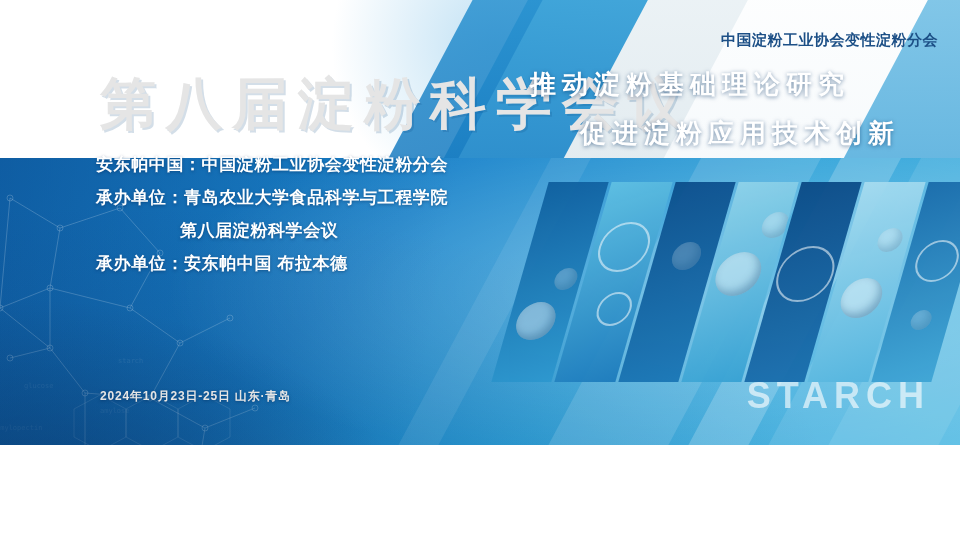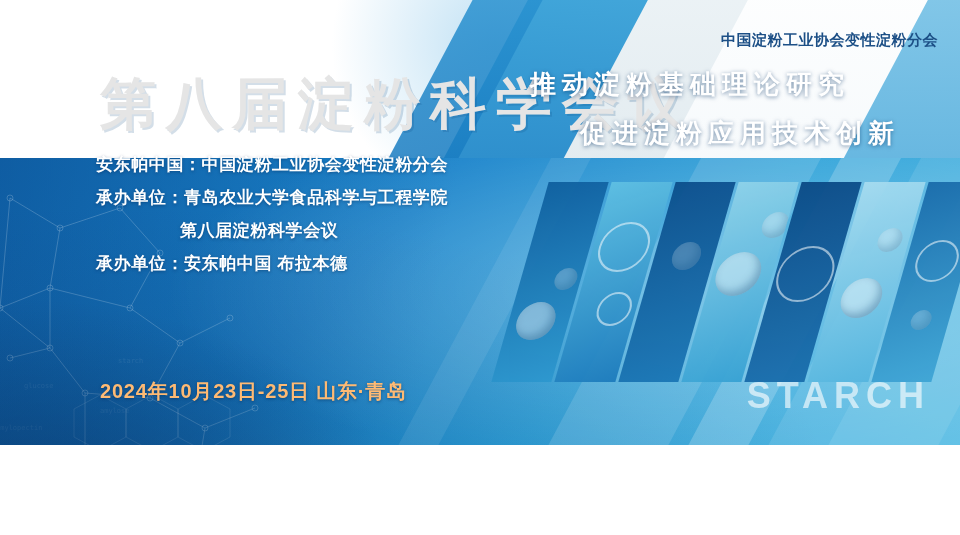--- a/index.html
+++ b/index.html
@@ -137,21 +137,21 @@
     font-weight:700;
     letter-spacing:.6px;
     z-index:9;
     text-shadow:0 1px 3px rgba(0,40,85,.5);
     white-space:nowrap;
   }
   .orgs .indent{padding-left:84px;display:block;}
   
   .datel{
     position:absolute;left:100px;bottom:40px;
-    color:#fdba74;font-size:20px;font-weight:700;letter-spacing:.8px;
+    color:#e5e5e5;font-size:12px;font-weight:700;letter-spacing:.8px;
     z-index:9;
     text-shadow:0 1px 3px rgba(0,40,85,.5);
     white-space:nowrap;
   }
   
   .starch{
     position:absolute;right:30px;bottom:28px;
     color:rgba(255,255,255,.62);
     font-size:36px;
     letter-spacing:6px;

